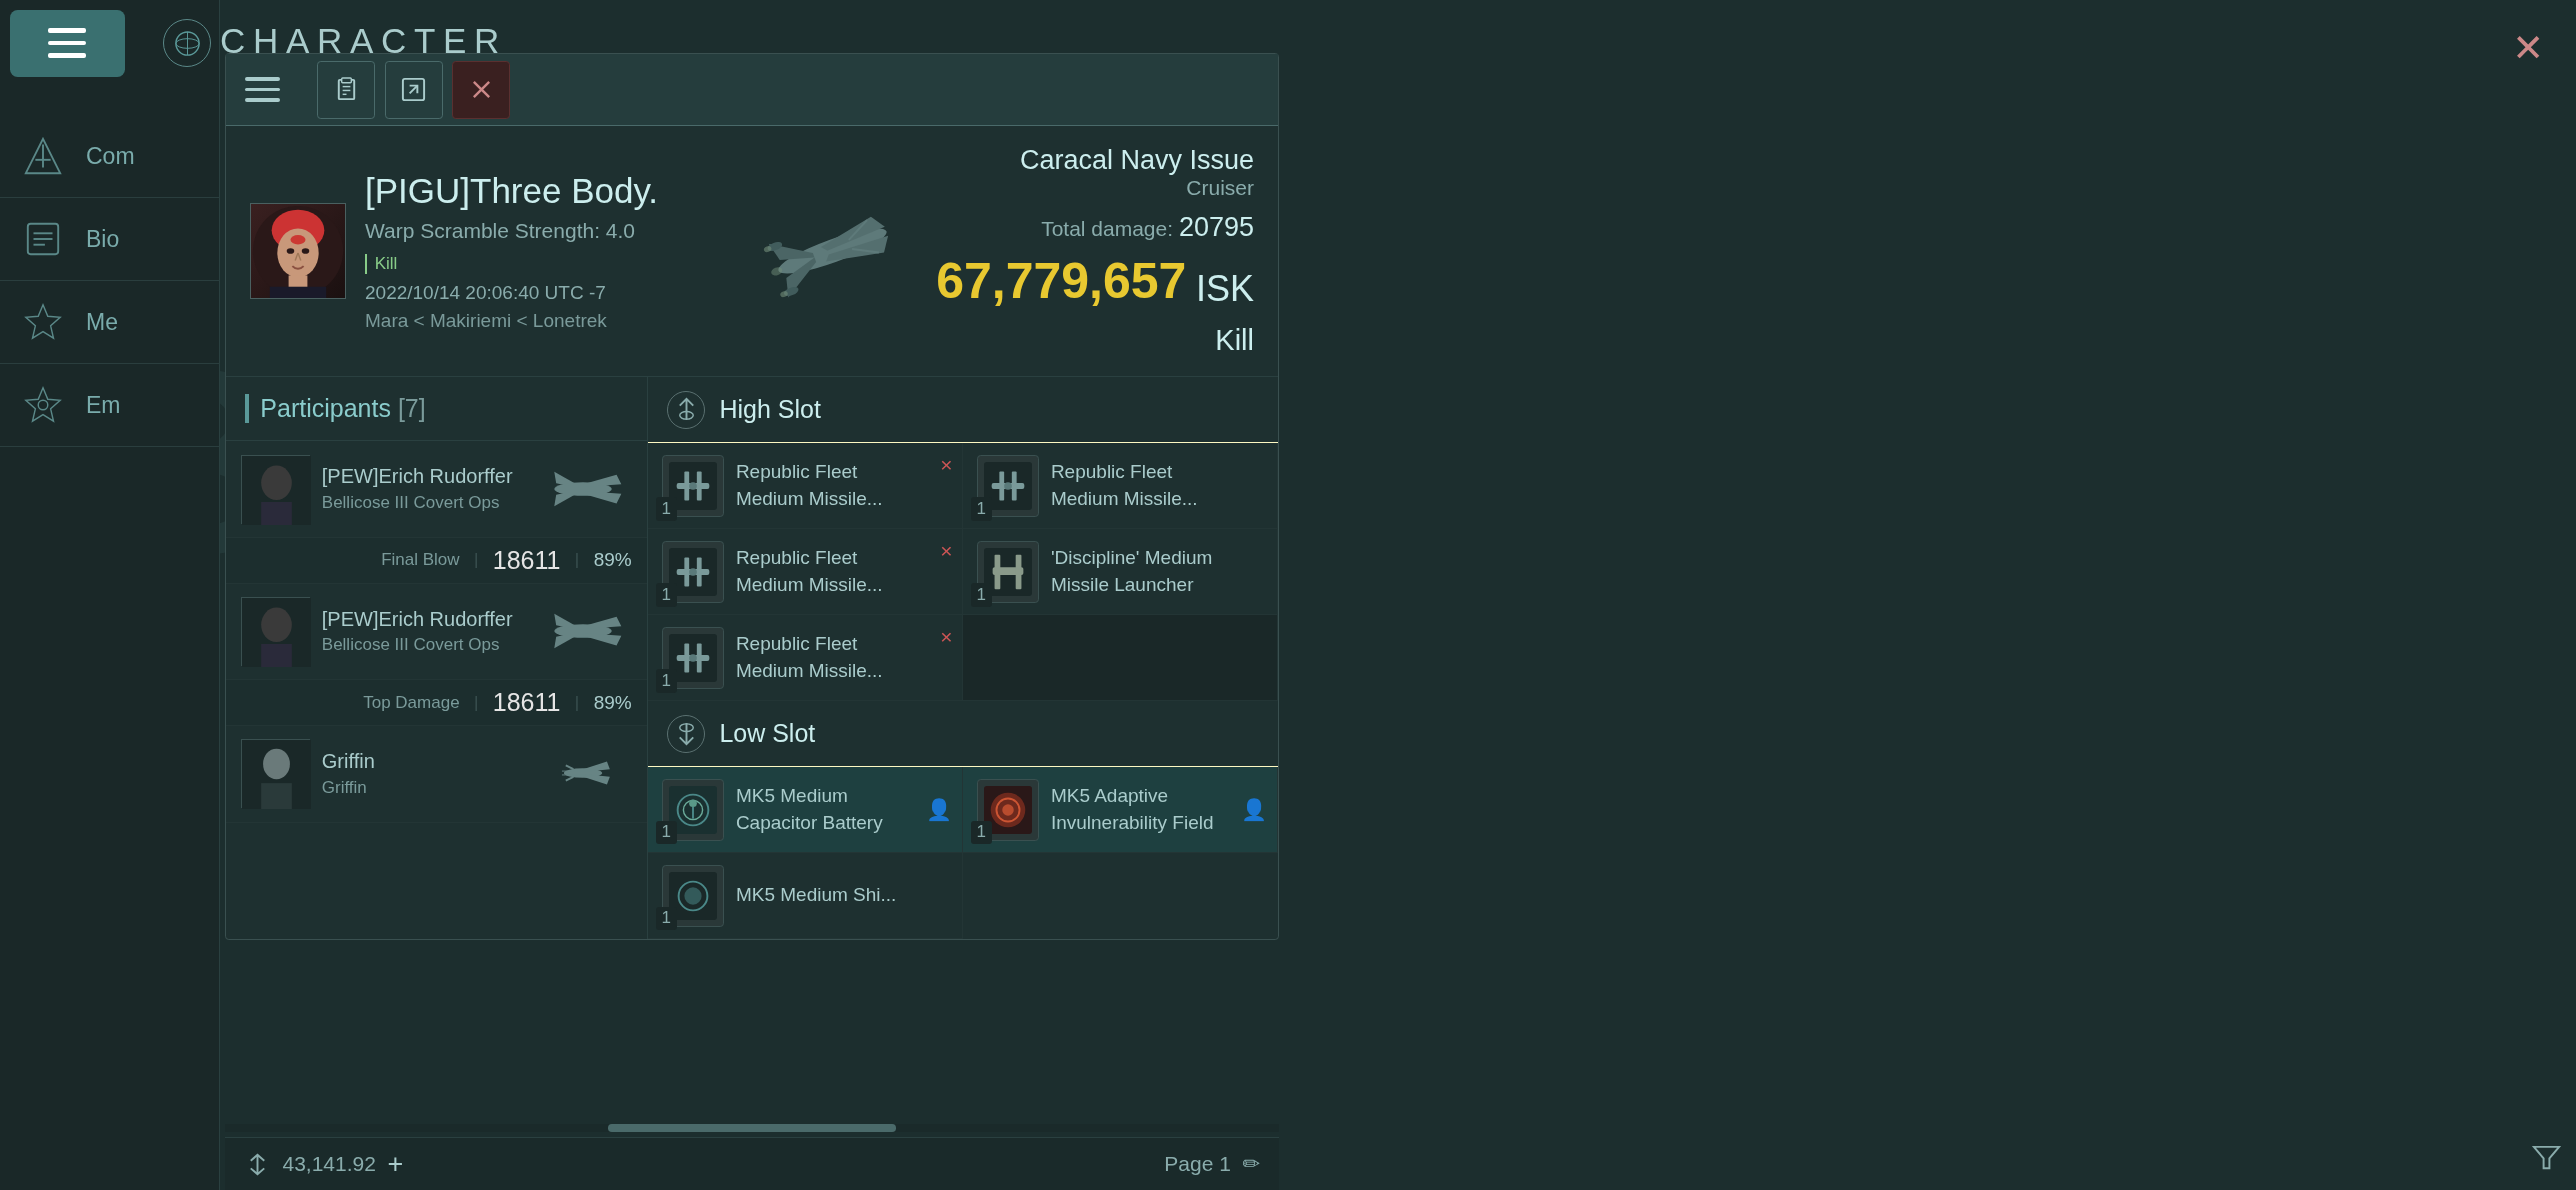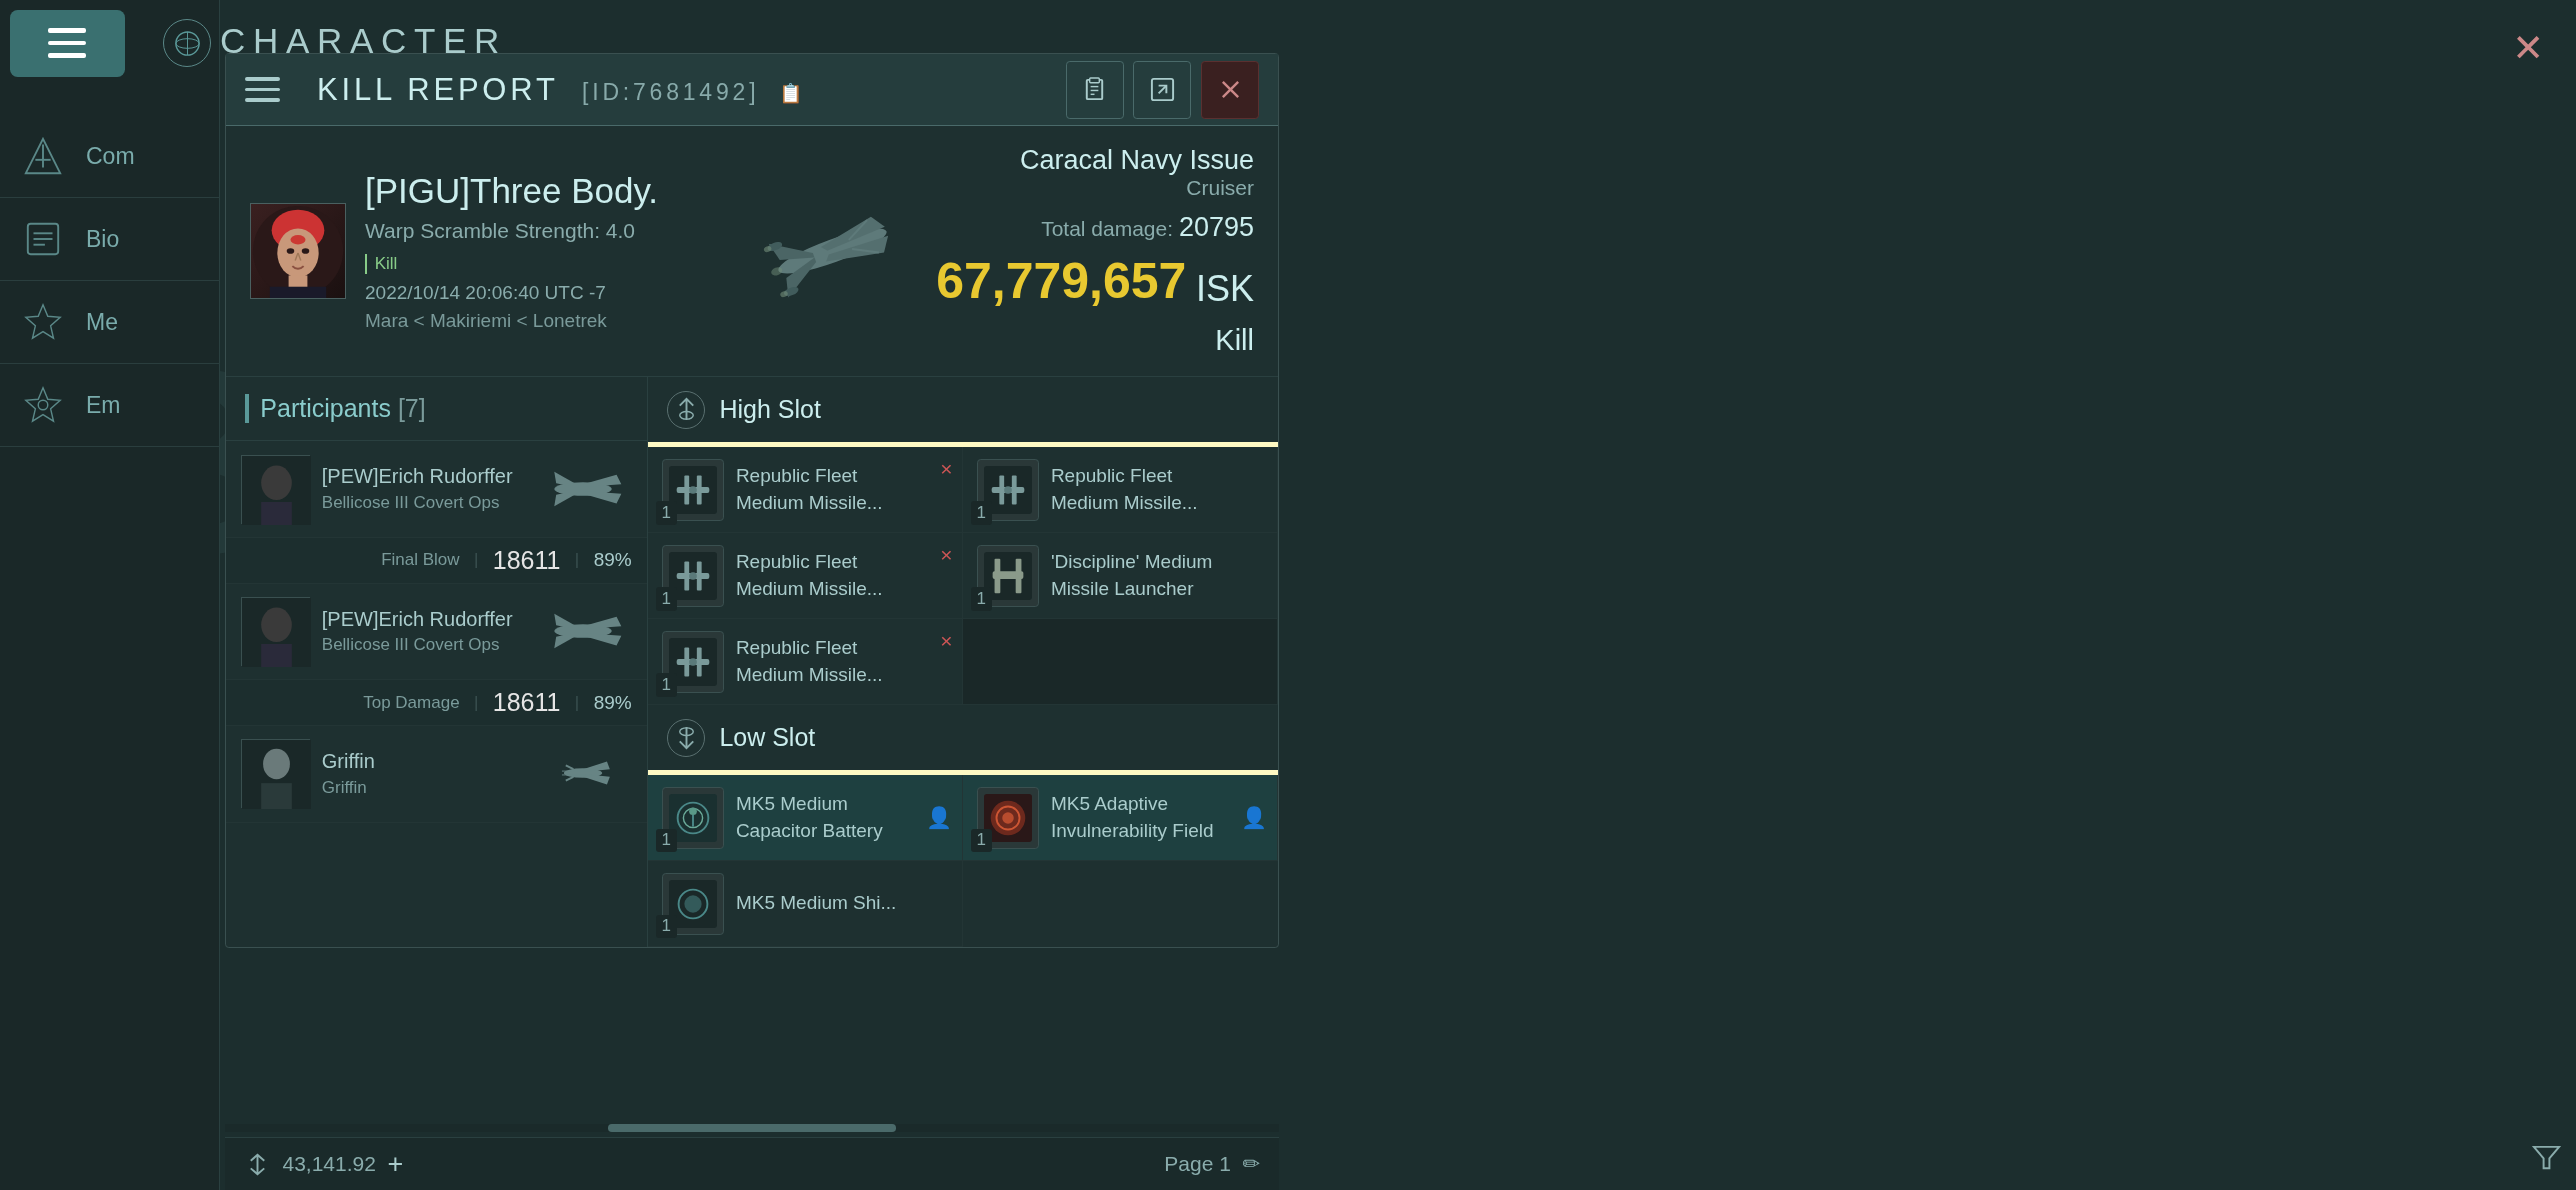--- a/index.html
+++ b/index.html
@@ -462,21 +462,21 @@
       flex: 1;
       overflow: hidden;
     }
 
     .slot-category {
       padding: 13.4px 19px;
       display: flex;
       align-items: center;
       gap: 14.4px;
       background: #1e3030;
-      border-bottom: 5px solid #fef9c3;
+      border-bottom: 1px solid #fef9c3;
     }
 
     .slot-icon {
       width: 38px; height: 38px;
       border: 1.9px solid #5a7070;
       border-radius: 50%;
       display: flex;
       align-items: center;
       justify-content: center;
       color: #8aacac;
@@ -669,25 +669,20 @@
   </div>
 </div>
 
 <div class="kill-report-panel">
 
   <div class="panel-header">
     <div class="panel-header-menu">
       <span></span>
         <span></span>
         <span></span>
-    </div>
-    <div class="panel-title">
-      <span>KILL REPORT</span>
-      <span class="panel-title-id">[ID:7681492]</span>
-      <span style="color:#7a9a9a;font-size:19px;margin-left:7.7px;">📋</span>
     </div>
     <div class="panel-controls">
       <div class="panel-btn">
         <svg width="27" height="27" viewBox="0 0 28 28" fill="none">
           <rect x="6" y="4" width="16" height="20" rx="1" stroke="#aacccc" stroke-width="2"></rect>
           <rect x="9" y="2" width="10" height="5" rx="1" stroke="#aacccc" stroke-width="1.5" fill="#253d3d"></rect>
           <line x1="10" y1="11" x2="18" y2="11" stroke="#aacccc" stroke-width="1.5"></line>
           <line x1="10" y1="15" x2="18" y2="15" stroke="#aacccc" stroke-width="1.5"></line>
           <line x1="10" y1="19" x2="14" y2="19" stroke="#aacccc" stroke-width="1.5"></line>
         </svg>

